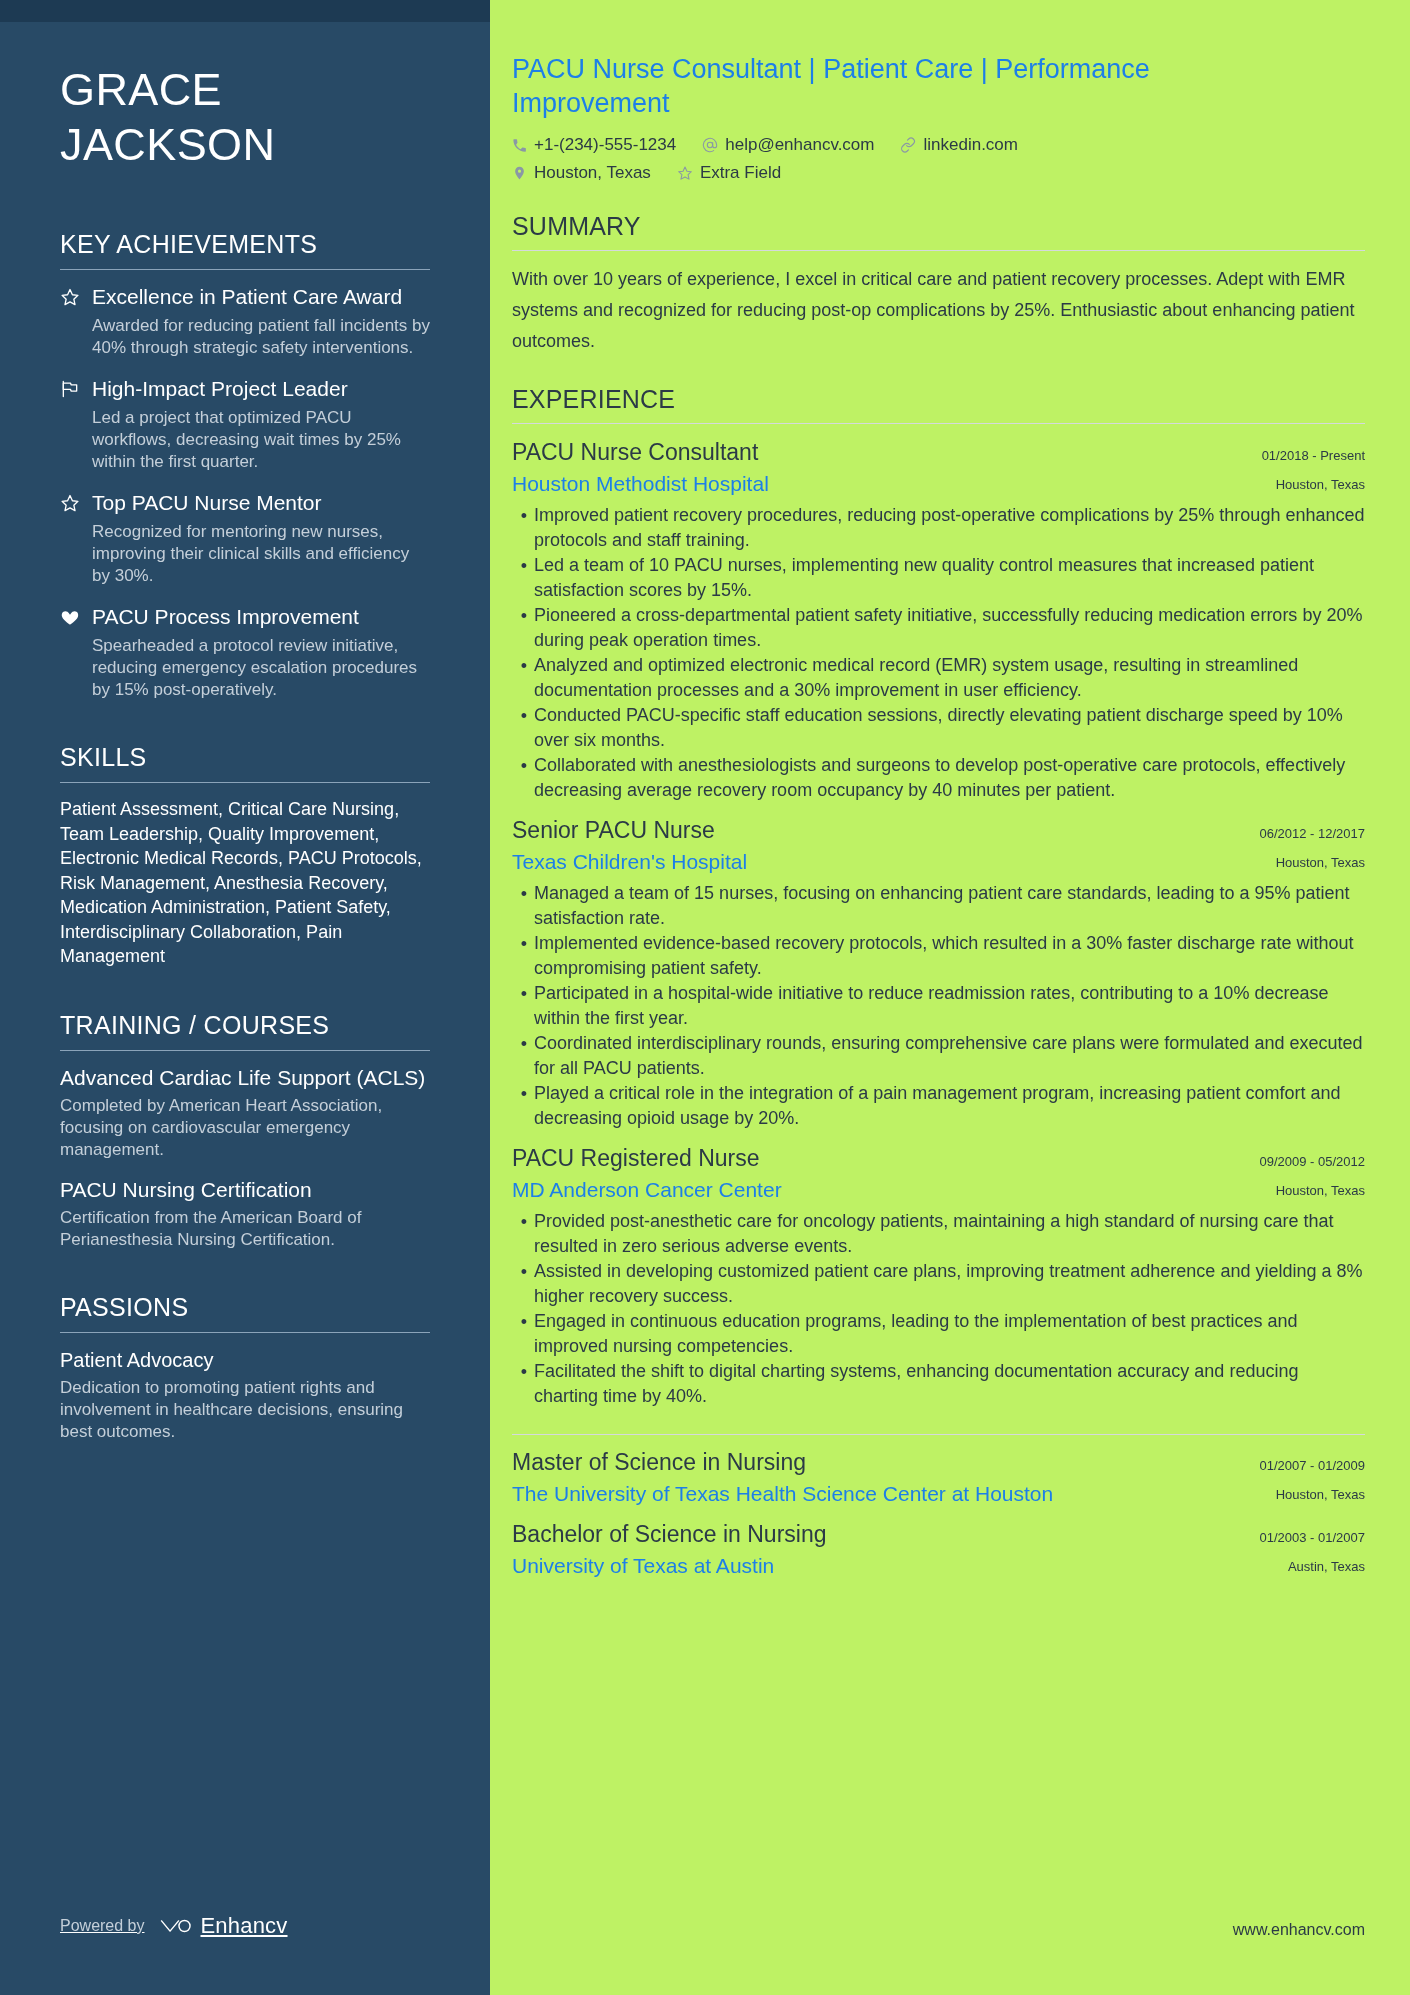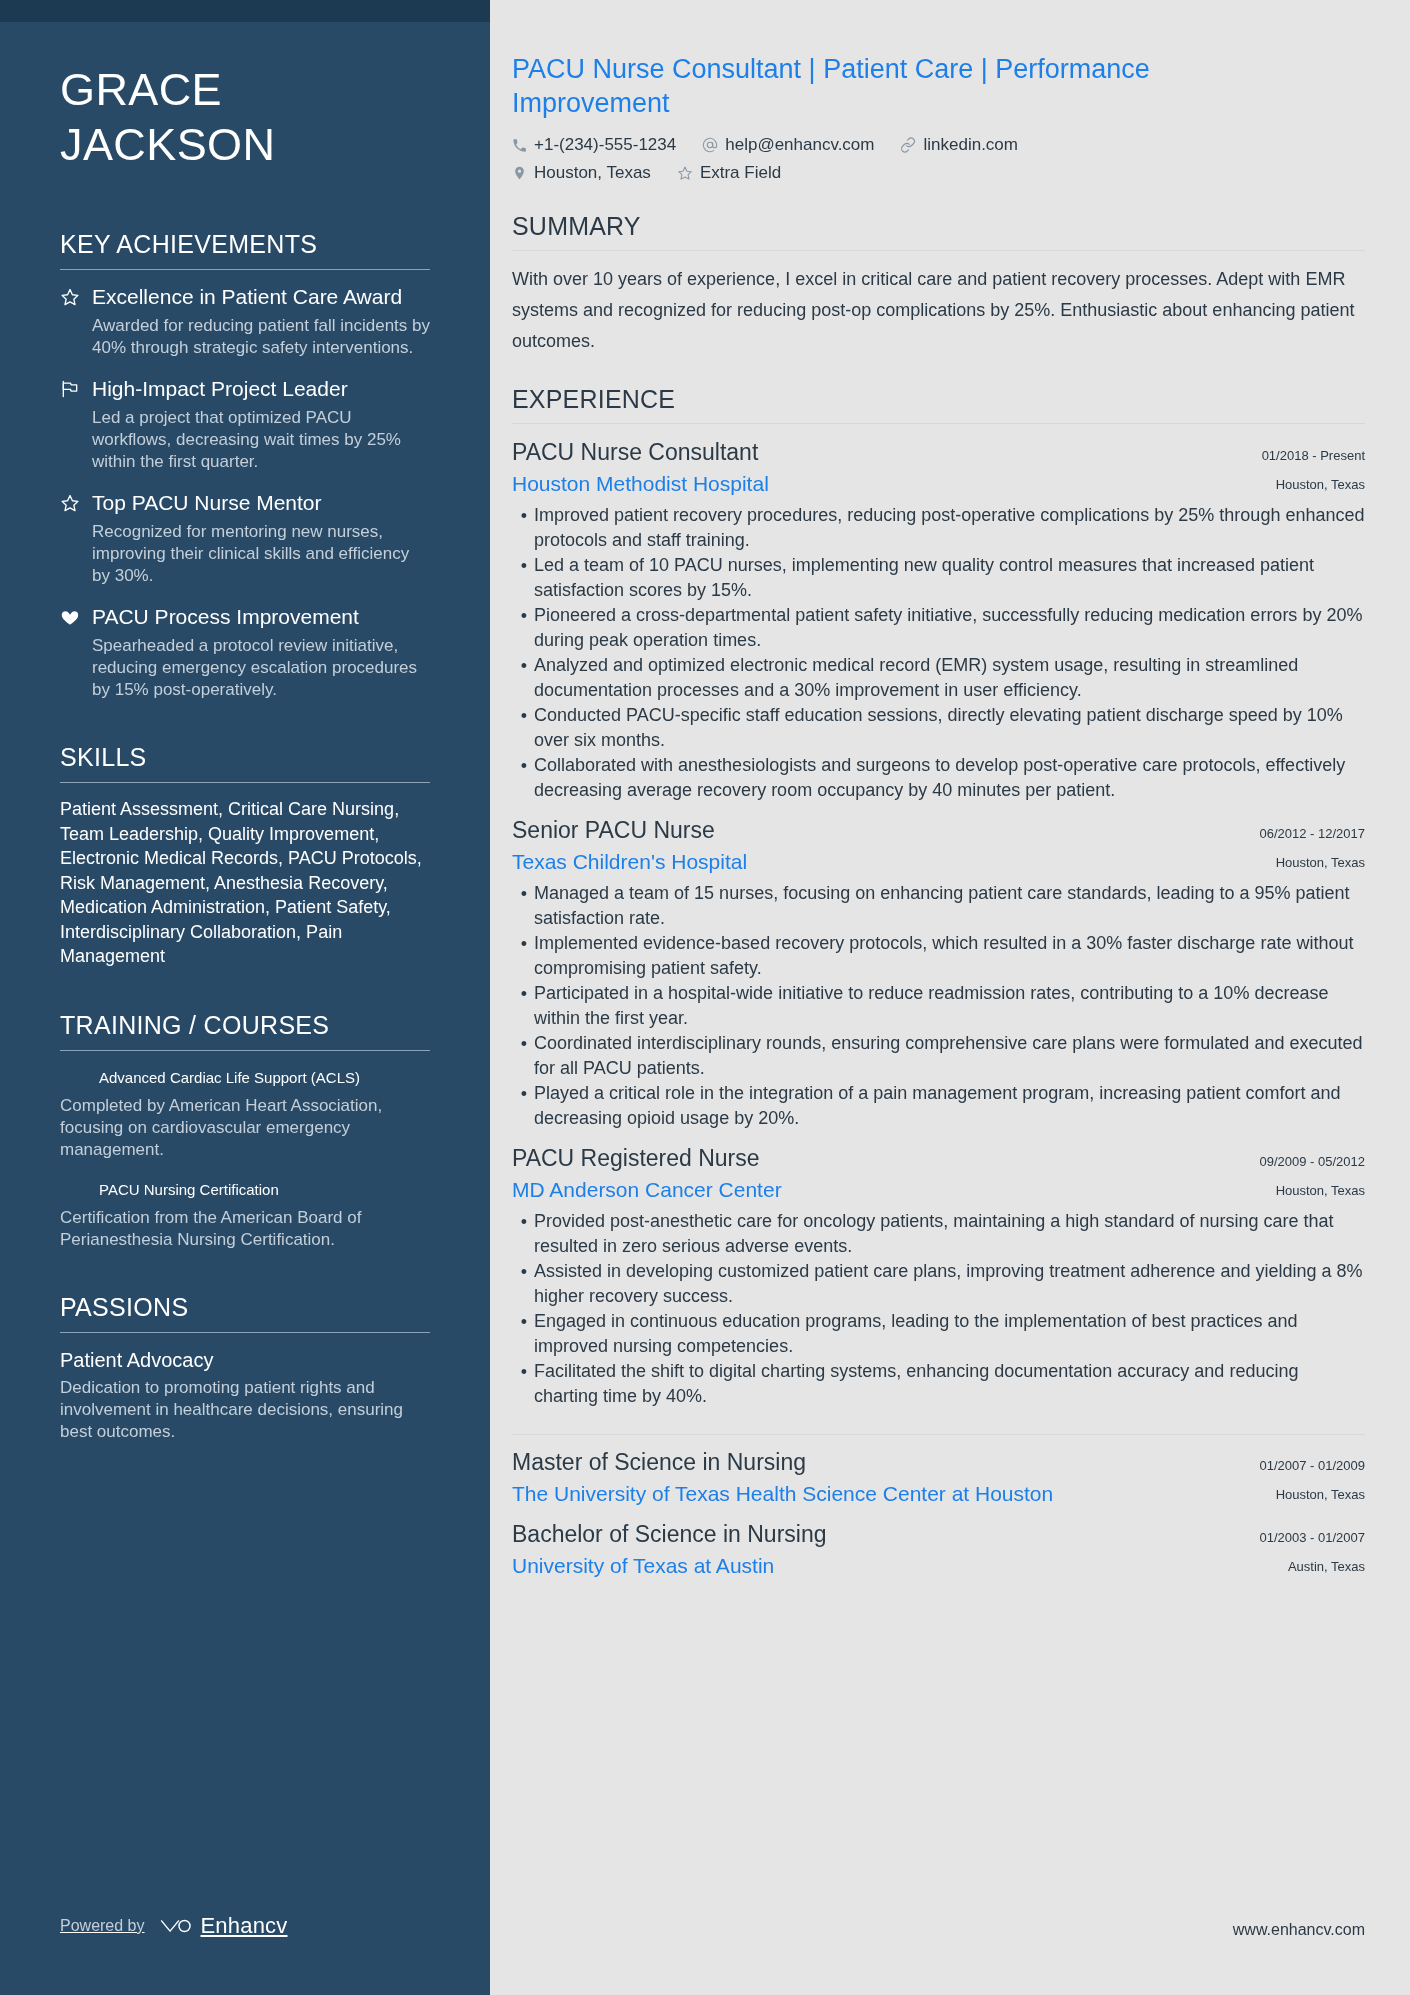--- a/index.html
+++ b/index.html
@@ -7,21 +7,21 @@
     width: 1410px;
     height: 1995px;
     font-family: "Liberation Sans", sans-serif;
     background: #ffffff;
   }
   .page {
     position: relative;
     width: 1410px;
     height: 1995px;
     display: flex;
-    background: #e5e5e5;
+    background: #bef264;
     overflow: hidden;
   }
 
   
   .sidebar {
     width: 490px;
     background: #284a66;
     color: #ffffff;
     position: relative;
     padding: 0 60px;
@@ -84,24 +84,23 @@
 
   .skills-text {
     font-size: 18px;
     line-height: 24.5px;
     color: #ffffff;
   }
 
   .course-item { margin-bottom: 16px; }
   .course-item:last-child { margin-bottom: 0; }
   .course-title {
-    font-size: 15px;
+    font-size: 21px;
     line-height: 26px;
     color: #ffffff;
-    margin-left: 39px;
   }
   .course-desc {
     font-size: 17px;
     line-height: 22px;
     color: #c4cfd9;
     margin-top: 4px;
   }
 
   .passion-title {
     font-size: 20px;

